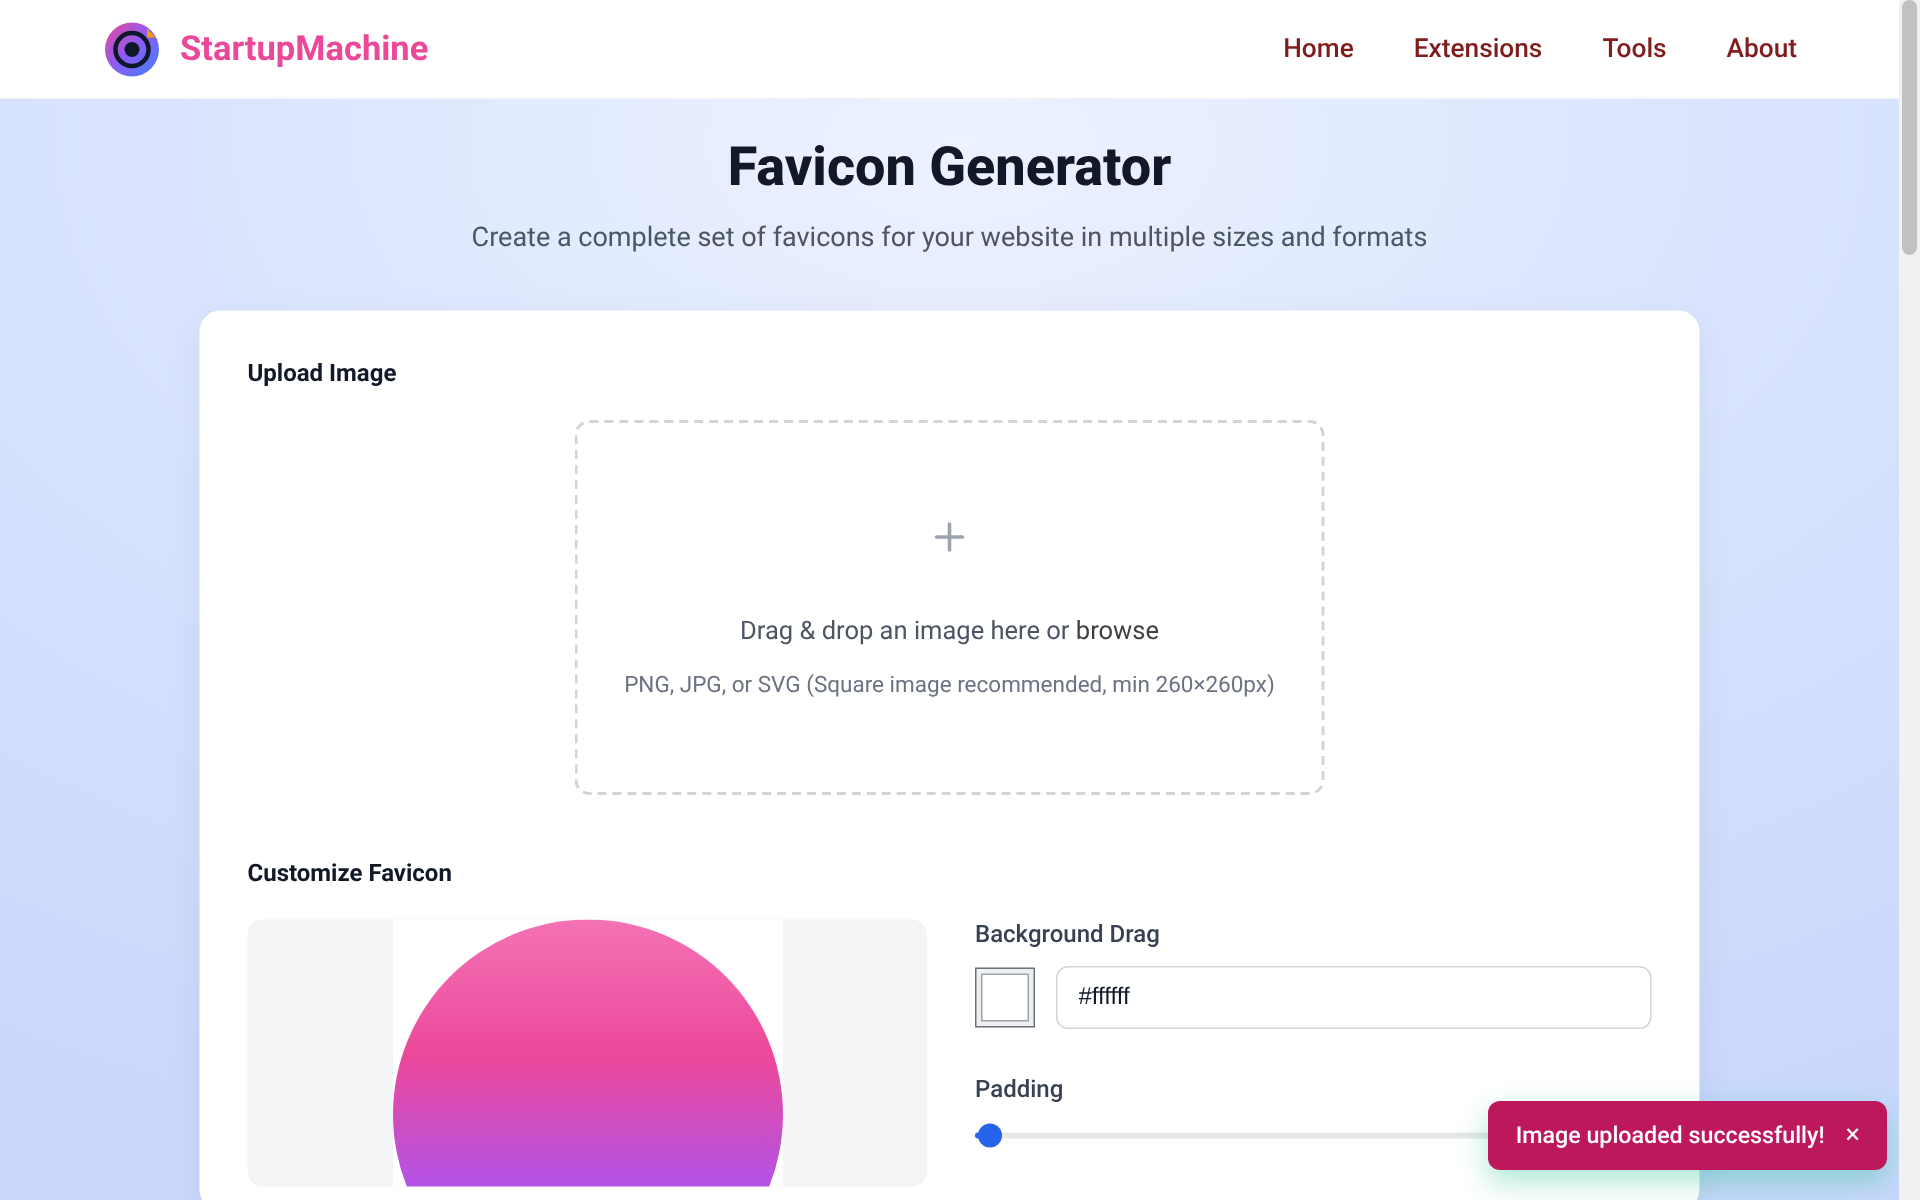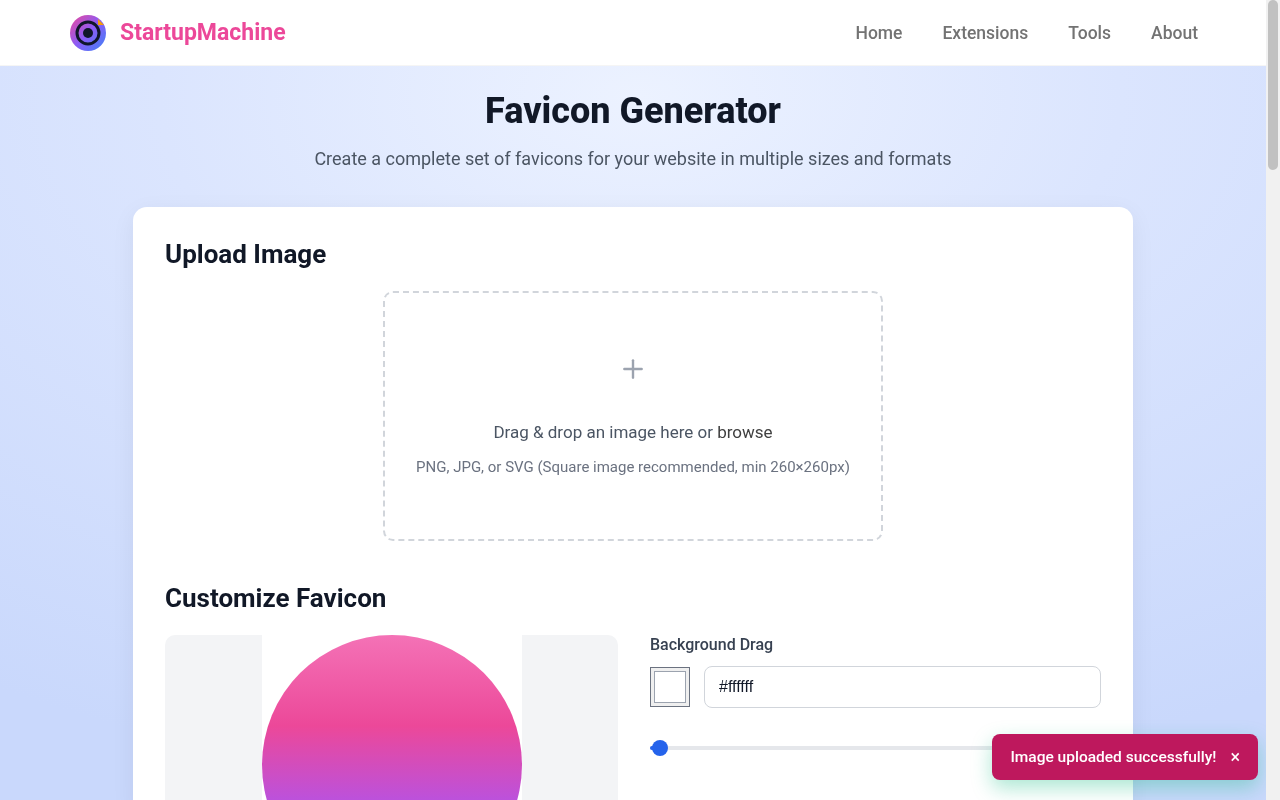--- a/index.html
+++ b/index.html
@@ -50,21 +50,21 @@
     font-size: 23px;
     font-weight: 700;
     color: #ec4899;
   }
   .nav {
     display: flex;
     align-items: center;
     gap: 40px;
     font-size: 17.5px;
     font-weight: 500;
-    color: #737373;
+    color: #7f1d1d;
   }
   .nav-item { cursor: pointer; }
 
   
   .hero {
     width: 1266px;
     background: radial-gradient(1200px 700px at 640px 30px, #ecf2ff 0%, #dbe5fe 40%, #c9d8fc 100%);
     padding-top: 24px;
     min-height: 734px;
     position: relative;
@@ -88,21 +88,21 @@
     margin: 0 auto;
     background: #ffffff;
     border-radius: 14px;
     box-shadow: 0 6px 24px rgba(15, 23, 42, 0.06);
     padding: 32px 32px 0 32px;
     min-height: 600px;
     position: relative;
   }
 
   .section-heading {
-    font-size: 26px;
+    font-size: 16px;
     font-weight: 700;
     color: #111827;
     margin-bottom: 22px;
   }
 
   .dropzone {
     width: 500px;
     height: 250px;
     margin: 0 auto 42px auto;
     border: 2px dashed #d1d5db;
@@ -303,20 +303,21 @@
 
       <div class="controls">
         <div class="ctrl-label">Background Drag</div>
         <div class="color-row">
           <div class="swatch-wrap">
             <div class="swatch"></div>
           </div>
           <input class="color-input" type="text" value="#ffffff" style="">
         </div>
 
+        <div class="ctrl-label">Padding</div>
         <div class="slider-wrap">
           <div class="slider-track"></div>
           <div class="slider-fill"></div>
           <div class="slider-thumb"></div>
         </div>
       </div>
     </div>
 
   </div>
 </div>

